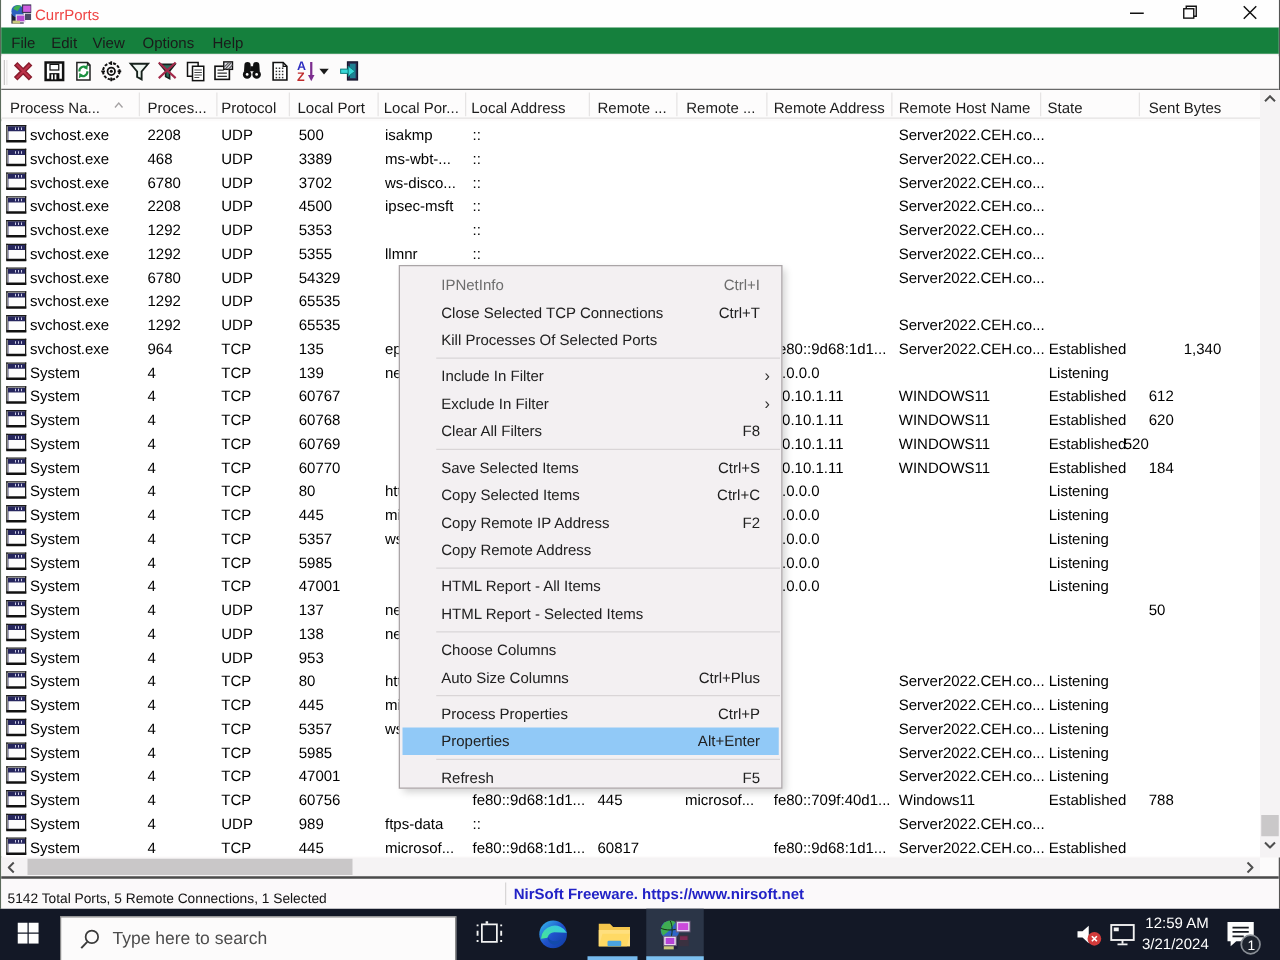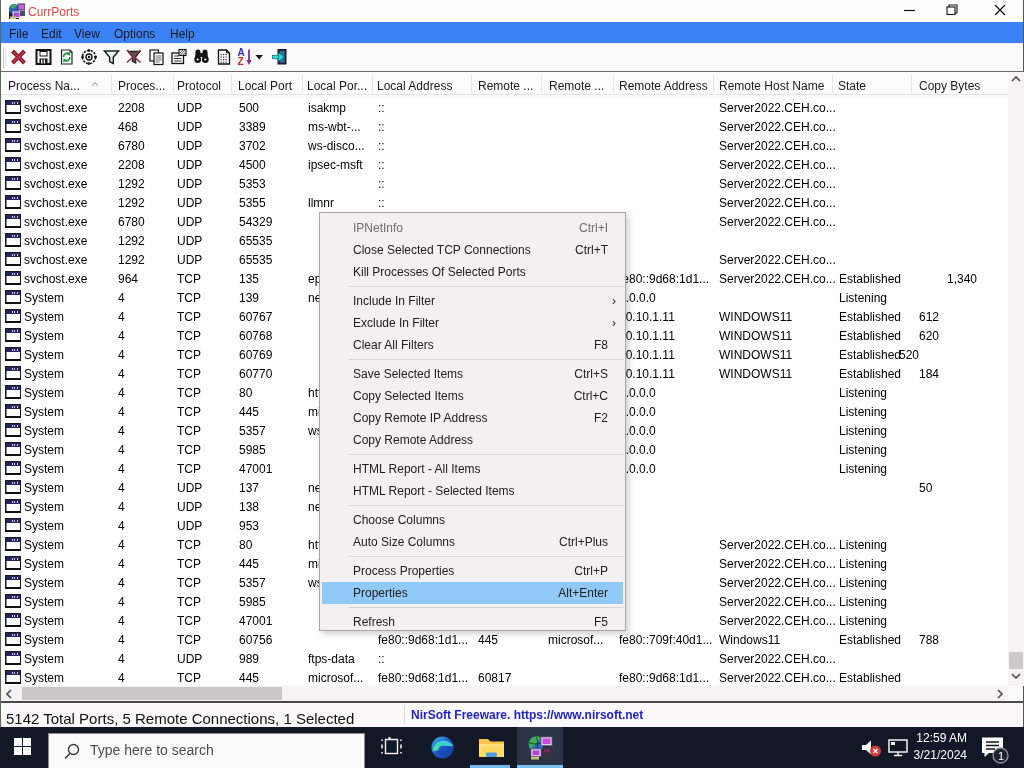--- a/index.html
+++ b/index.html
@@ -2,42 +2,42 @@
 <html><head><meta charset="utf-8">
 <style>
 *{margin:0;padding:0;box-sizing:border-box}
 html,body{width:1024px;height:768px;overflow:hidden;background:#fff;
   font-family:"Liberation Sans",sans-serif;}
 #app{position:absolute;left:0;top:0;width:1024px;height:727px;background:#fcfbfb;
   border-left:1px solid #5c6b5c;border-right:1px solid #555;}
 .abs{position:absolute}
 #titlebar{position:absolute;left:0;top:0;width:1022px;height:22px;background:#fefefe}
 #title{position:absolute;left:27px;top:0;line-height:24px;font-size:12px;color:#ef4444}
-#menubar{position:absolute;left:0;top:22px;width:1022px;height:22px;background:#3b82f6;border-bottom:1px solid #f0eeee}
+#menubar{position:absolute;left:0;top:22px;width:1022px;height:22px;background:#15803d;border-bottom:1px solid #f0eeee}
 #menubar span{position:absolute;top:0;line-height:24px;font-size:12px;color:#1a1a1a}
 #toolbar{position:absolute;left:0;top:45px;width:1022px;height:27px;background:#fcfbfb;border-bottom:1px solid #696969}
 #grip{position:absolute;left:2px;top:3px;width:3px;height:20px;border-left:1px solid #c9c7c7;border-right:1px solid #e8e6e6}
 #header{position:absolute;left:0;top:72px;width:1007px;height:23px;background:#fdfcfc;border-bottom:1px solid #e4e2e2}
 #header span{position:absolute;top:1px;line-height:27px;font-size:12px;color:#1c1c1c;white-space:nowrap}
 .hsep{position:absolute;top:2px;width:1px;height:19px;background:#e6e4e4}
 #rows{position:absolute;left:0;top:97px;width:1007px;height:588px;background:#fff;overflow:hidden}
 .row{position:absolute;left:0;width:1007px;height:19px}
 .row span{position:absolute;top:0;line-height:22px;font-size:12px;color:#000;white-space:nowrap}
 .wic{position:absolute;left:4px;top:3px;width:16px;height:14px;background:#fdfdfd;
   border:1px solid #1a1a1a;border-bottom:2px solid #111;
   box-shadow:inset 0 4px 0 #26265e, inset 1px 0 0 #8888aa}
 .wic i{position:absolute;right:1px;top:1px;width:7px;height:2px;
   background:repeating-linear-gradient(90deg,#cfcfe8 0 1px,transparent 1px 2.4px)}
 
 #vscroll{position:absolute;left:1007px;top:72px;width:16px;height:614px;background:#f5f3f4}
 #vthumb{position:absolute;left:1px;top:580px;width:14px;height:17px;background:#cac8c9}
 #hscroll{position:absolute;left:0;top:686px;width:1007px;height:15px;background:#f5f3f4}
 #hthumb{position:absolute;left:21px;top:1px;width:260px;height:13px;background:#c9c7c8}
 #statusbar{position:absolute;left:0;top:701px;width:1022px;height:26px;background:#fbf9fa;border-top:2px solid #4a4a4a}
-#statusbar .t1{position:absolute;left:5px;top:4px;line-height:24px;font-size:15px;color:#111}
+#statusbar .t1{position:absolute;left:5px;top:4px;line-height:24px;font-size:11px;color:#111}
 #statusbar .vs{position:absolute;left:403px;top:3px;width:1px;height:18px;background:#d8d6d6}
 #statusbar .t2{position:absolute;left:410px;top:0;line-height:24px;font-size:12px;color:#2222c6;font-weight:bold}
 
 #ctxmenu{position:absolute;left:319px;top:212px;width:307px;height:419px;
   background:#f3f0f2;border:1px solid #aaa5a7;box-shadow:3px 3px 6px rgba(0,0,0,.18);z-index:50;padding-top:4px}
 #ctxmenu .mi{position:relative;height:22px;line-height:22px;font-size:12px;color:#202020;padding-left:33px;white-space:nowrap}
 #ctxmenu .mi .sc{position:absolute;right:17px;top:0}
 #ctxmenu .mi .sub{position:absolute;right:9px;top:0;font-size:13px;color:#333}
 #ctxmenu .mi.dis{color:#6d6d6d}
 #ctxmenu .mi.hl{background:#91c9f7;margin:0 2px;padding-left:31px}
@@ -171,21 +171,21 @@
       <span style="left:117px">Proces...</span>
       <span style="left:176px">Protocol</span>
       <span style="left:237px">Local Port</span>
       <span style="left:306px">Local Por...</span>
       <span style="left:376px">Local Address</span>
       <span style="left:477px">Remote ...</span>
       <span style="left:548px">Remote ...</span>
       <span style="left:618px">Remote Address</span>
       <span style="left:718px">Remote Host Name</span>
       <span style="left:837px">State</span>
-      <span style="left:918px">Copy Bytes</span>
+      <span style="left:918px">Sent Bytes</span>
       <div class="hsep" style="left:110px"></div>
       <div class="hsep" style="left:172px"></div>
       <div class="hsep" style="left:230px"></div>
       <div class="hsep" style="left:301px"></div>
       <div class="hsep" style="left:371px"></div>
       <div class="hsep" style="left:470px"></div>
       <div class="hsep" style="left:540px"></div>
       <div class="hsep" style="left:612px"></div>
       <div class="hsep" style="left:712px"></div>
       <div class="hsep" style="left:831px"></div>

